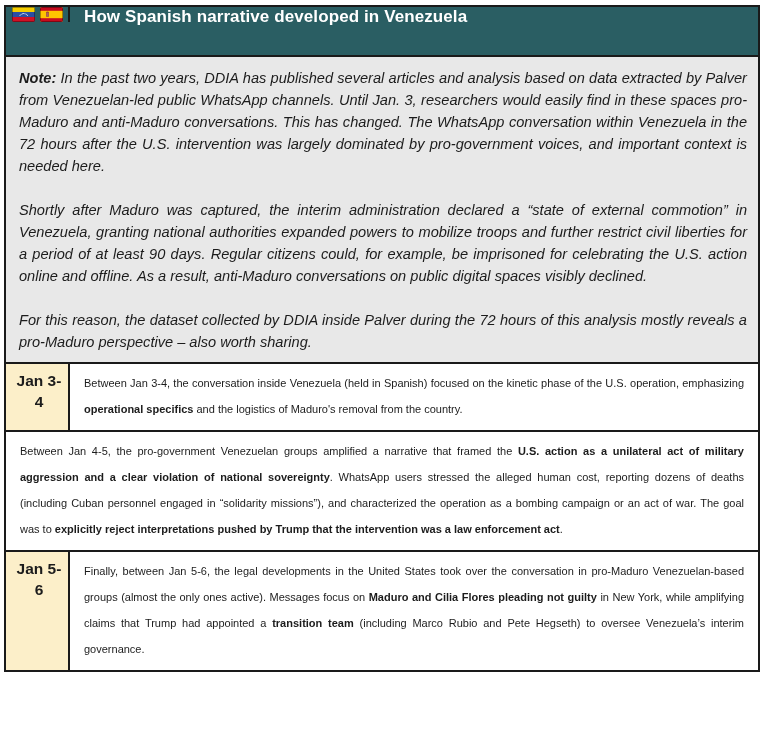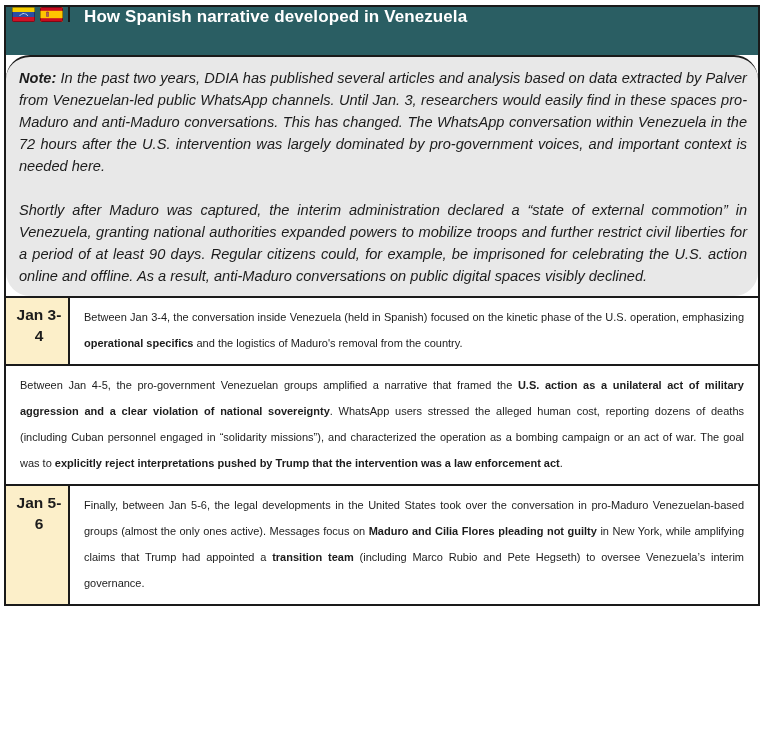--- a/index.html
+++ b/index.html
@@ -52,21 +52,20 @@
   }
   
   .note-block{
     background:var(--note-bg);
     border-top:2px solid var(--border);
     padding:10px 11px 9px 13px;
     font-style:italic;
     font-size:14.6px;
     line-height:22px;
     text-align:justify;
-    border-radius:24px;
   }
   .note-block p{margin:0 0 22px 0;}
   .note-block p:last-child{margin-bottom:0;}
   .note-block b{font-weight:bold;}
   
   .t-row{
     display:flex;
     border-top:2px solid var(--border);
     background:#ffffff;
   }
@@ -124,20 +123,21 @@
           <rect x="0.5" y="0.5" width="22" height="14" fill="none" stroke="rgba(0,0,0,0.35)" stroke-width="1"></rect>
         </svg>
       </span>
     </div>
     <div class="header-title">How Spanish narrative developed in Venezuela</div>
   </div>
 
   <div class="note-block">
     <p><b>Note:</b><span> In the past two years, DDIA has published several articles and analysis based on data extracted by Palver from Venezuelan-led public WhatsApp channels. Until Jan. 3, researchers would easily find in these spaces pro-Maduro and anti-Maduro conversations. This has changed. The WhatsApp conversation within Venezuela in the 72 hours after the U.S. intervention was largely dominated by pro-government voices, and important context is needed here.</span></p>
     <p><span>Shortly after Maduro was captured, the interim administration declared a “state of external commotion” in Venezuela, granting national authorities expanded powers to mobilize troops and further restrict civil liberties for a period of at least 90 days. Regular citizens could, for example, be imprisoned for celebrating the U.S. action online and offline. As a result, anti-Maduro conversations on public digital spaces visibly declined.</span></p>
+    <p><span>For this reason, the dataset collected by DDIA inside Palver during the 72 hours of this analysis mostly reveals a pro-Maduro perspective – also worth sharing.</span></p>
   </div>
 
   <div class="t-row">
     <div class="date-cell">Jan 3-4</div>
     <div class="text-cell"><span>Between Jan 3-4, the conversation inside Venezuela (held in Spanish) focused on the kinetic phase of the U.S. operation, emphasizing </span><b>operational specifics</b><span> and the logistics of Maduro's removal from the country.</span></div>
   </div>
 
   <div class="t-row">
     <div class="text-cell"><span>Between Jan 4-5, the pro-government Venezuelan groups amplified a narrative that framed the </span><b>U.S. action as a unilateral act of military aggression and a clear violation of national sovereignty</b><span>. WhatsApp users stressed the alleged human cost, reporting dozens of deaths (including Cuban personnel engaged in “solidarity missions”), and characterized the operation as a bombing campaign or an act of war. The goal was to </span><b>explicitly reject interpretations pushed by Trump that the intervention was a law enforcement act</b><span>.</span></div>
   </div>

